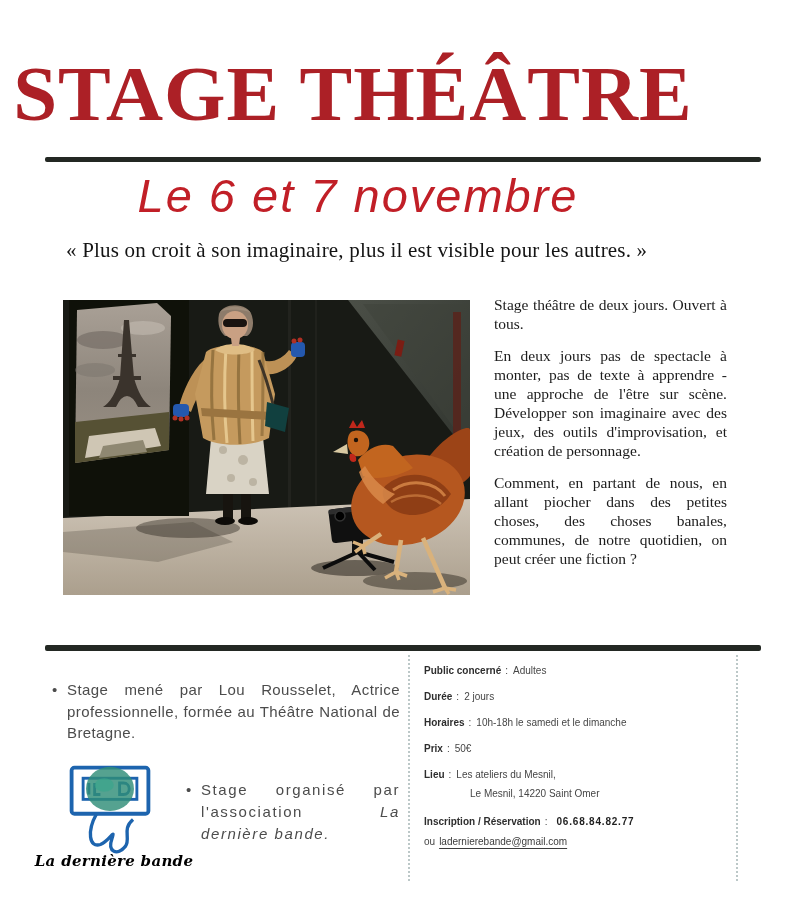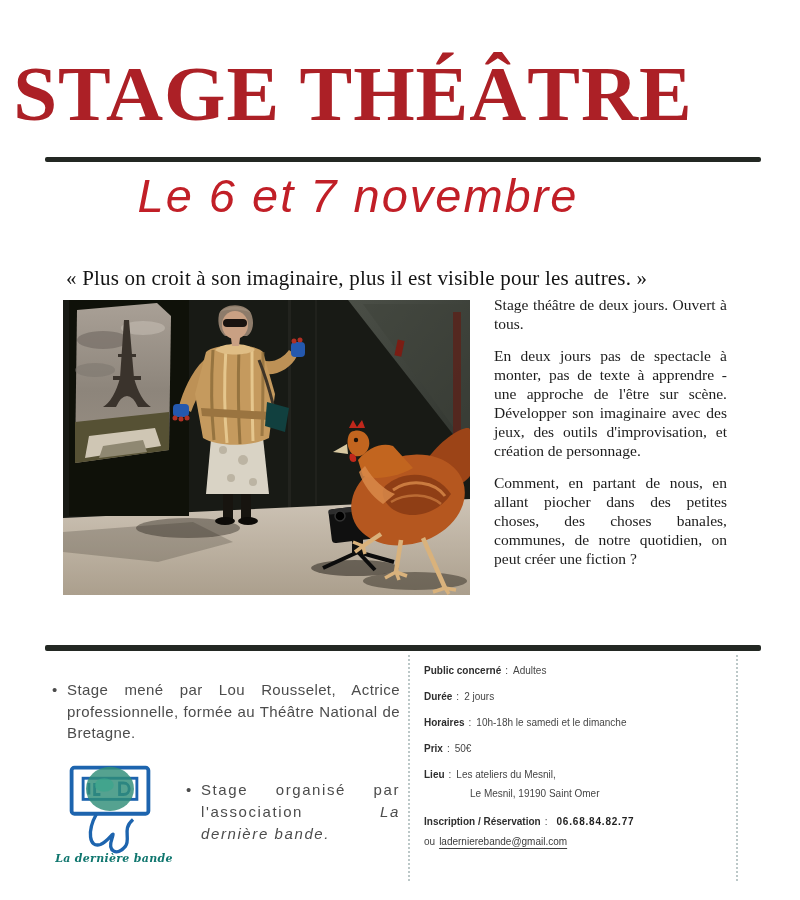--- a/index.html
+++ b/index.html
@@ -18,21 +18,21 @@
   }
   .rule{position:absolute;left:45px;width:716px;height:5px;background:#232823;border-radius:2px;}
   .rule-top{top:157px;}
   .rule-bottom{top:645px;height:6px;}
   .date-line{
     position:absolute;top:168px;left:0;width:716px;text-align:center;
     font-style:italic;font-weight:500;font-size:47px;line-height:56px;
     color:#c11f27;letter-spacing:2px;white-space:nowrap;
   }
   .quote{
-    position:absolute;top:266px;left:66px;width:660px;
+    position:absolute;top:238px;left:66px;width:660px;
     font-family:"Liberation Serif",serif;font-size:21px;color:#141414;letter-spacing:.2px;
     white-space:nowrap;
   }
 
   
   .photo-wrap{position:absolute;top:300px;left:63px;width:407px;height:295px;}
   .photo-wrap svg{display:block;}
   .desc-col{
     position:absolute;top:295px;left:494px;width:233px;
     font-family:"Liberation Serif",serif;font-size:15.5px;line-height:19px;color:#1c1c1c;
@@ -45,21 +45,21 @@
   .bullet-mark{width:15px;flex:0 0 15px;color:#4c4c4c;}
   .bullet-text{flex:1;text-align:justify;}
   .b1{position:absolute;top:679px;left:52px;width:348px;font-size:15px;line-height:21.5px;letter-spacing:.4px;}
   .b2{position:absolute;top:779px;left:186px;width:214px;font-size:15px;line-height:22px;letter-spacing:1.6px;}
   .b2 .italic{font-style:italic;}
 
   .logo-box{position:absolute;top:760px;left:62px;width:96px;height:96px;}
   .logo-caption{
     position:absolute;top:852px;left:34px;width:160px;text-align:center;
     font-family:"DejaVu Serif",serif;font-style:italic;font-weight:700;
-    font-size:11px;color:#0f766e;letter-spacing:.3px;
+    font-size:15px;color:#000000;letter-spacing:.3px;
   }
 
   .info-panel{
     position:absolute;top:655px;left:408px;width:330px;height:226px;
     border-left:2px dotted #bcc8c8;border-right:2px dotted #bcc8c8;
     padding:6px 0 0 14px;box-sizing:border-box;
     font-size:10px;line-height:19px;color:#464646;
   }
   .info-row{margin-bottom:7px;}
   .info-label{font-weight:700;color:#2e2e2e;}
@@ -243,21 +243,21 @@
       <span class="info-label">Durée</span><span class="info-sep">:</span><span>2 jours</span>
     </div>
     <div class="info-row">
       <span class="info-label">Horaires</span><span class="info-sep">:</span><span>10h-18h le samedi et le dimanche</span>
     </div>
     <div class="info-row">
       <span class="info-label">Prix</span><span class="info-sep">:</span><span>50€</span>
     </div>
     <div class="info-row">
       <span class="info-label">Lieu</span><span class="info-sep">:</span><span>Les ateliers du Mesnil,</span>
-      <div class="info-line2">Le Mesnil, 19190 Saint Omer</div>
+      <div class="info-line2">Le Mesnil, 14220 Saint Omer</div>
     </div>
     <div class="info-row inscription">
       <span class="info-label">Inscription / Réservation</span><span class="info-sep">:</span><span class="phone">06.68.84.82.77</span>
       <div class="email-line">
         <span>ou</span><a class="email" href="#">ladernierebande@gmail.com</a>
       </div>
     </div>
   </div>
 
 </div>

